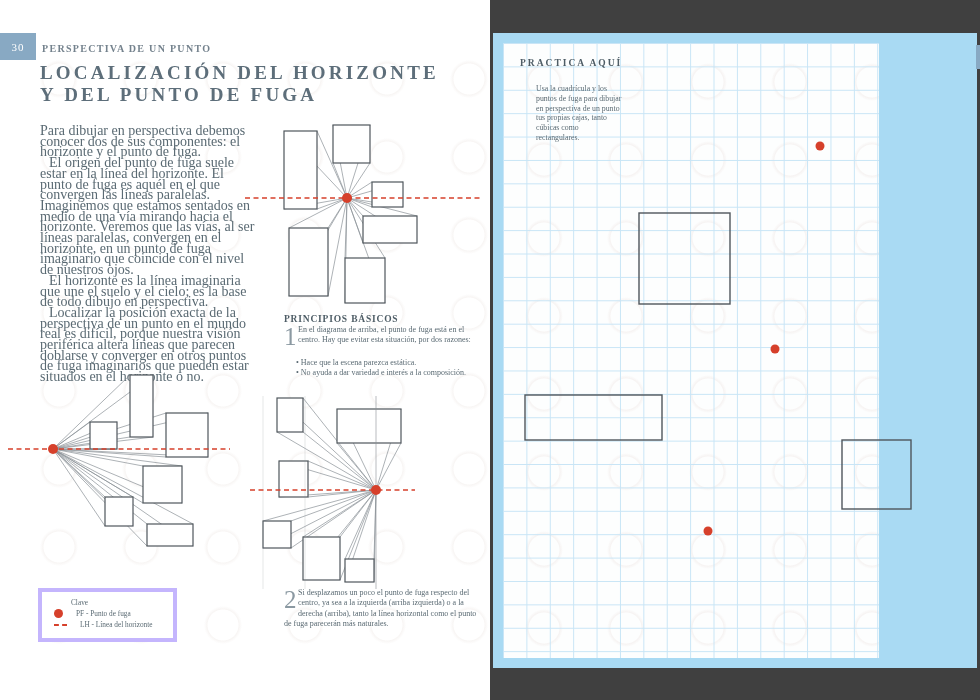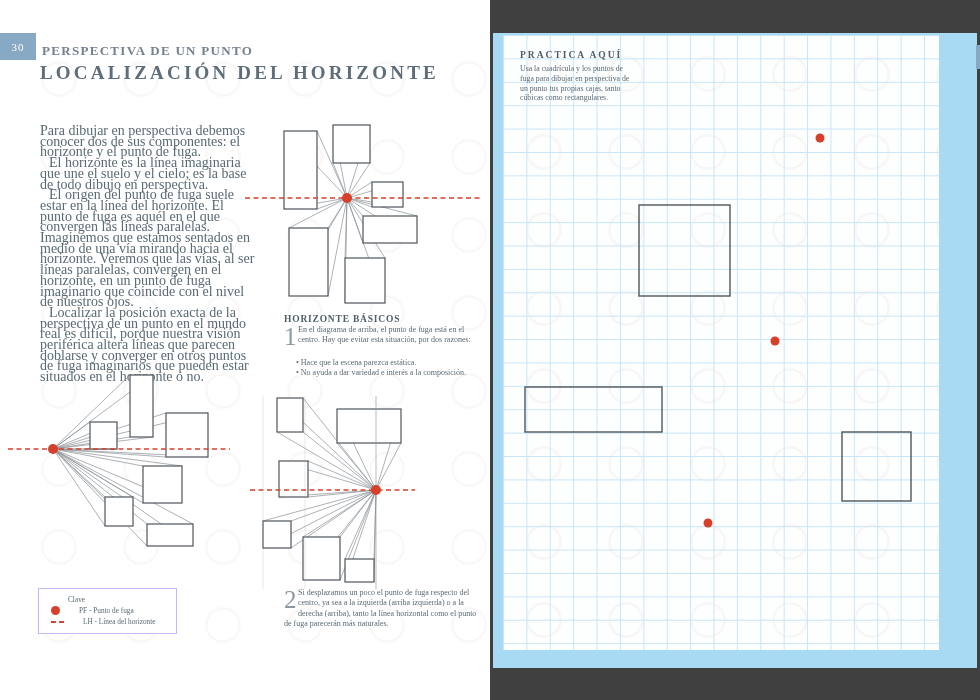--- a/index.html
+++ b/index.html
@@ -7,78 +7,79 @@
   .stage{position:relative;width:980px;height:700px;background:#404040;overflow:hidden;
          font-family:Liberation Serif, serif;color:#5a6a73;padding-left:20px;}
   
   .left-page{position:absolute;left:0;top:0;width:490px;height:700px;background:#fff;}
   .watermark{position:absolute;left:0;top:30px;width:490px;height:645px;pointer-events:none;
     background-image:radial-gradient(circle, rgba(0,0,0,0) 15px, rgba(213,198,190,0.16) 16px, rgba(0,0,0,0) 19px);
     background-size:82px 78px;background-position:18px 10px;}
   .pagenum-box{position:absolute;width:36px;height:27px;background:#88a9c3;color:#fff;
     font-size:11px;letter-spacing:1px;display:flex;align-items:center;justify-content:center;}
   .pagenum-left{left:0;top:33px;}
-  .running-header{position:absolute;font-size:13px;font-weight:bold;letter-spacing:1.3px;color:#74828d;}
+  .running-header{position:absolute;font-size:10px;font-weight:bold;letter-spacing:1.3px;color:#74828d;}
   .rh-left{left:42px;top:43px;}
   .title{position:absolute;left:40px;top:62px;font-size:19px;font-weight:bold;letter-spacing:3.2px;
     line-height:21.5px;color:#5d6e7a;}
   .intro{position:absolute;left:40px;top:126px;width:219px;font-size:14px;line-height:10.7px;color:#5a6a73;}
   .intro p{margin:0;}
   .intro p.ind{text-indent:9px;}
   .diag{position:absolute;overflow:visible;}
   .section-head{position:absolute;left:284px;top:314px;font-size:9.5px;font-weight:bold;
     letter-spacing:0.8px;color:#4e5d66;}
   .step{position:absolute;width:198px;font-size:8px;line-height:10.4px;color:#5a6a73;}
   .step1{left:284px;top:325px;}
   .step2{left:284px;top:588px;}
   .step-num{float:left;width:14px;font-size:25px;font-weight:normal;color:#8b99a2;line-height:23px;}
   .bullets{clear:both;margin:12px;padding:0;list-style:none;}
-  .legend{position:absolute;left:38px;top:588px;width:139px;height:46px;background:#fff;
-    border:1px solid #c4b5fd;padding:5px 6px 4px 12px;font-size:7.3px;line-height:11px;color:#5a6a73;}
-  .legend-row{display:flex;align-items:center;gap:19px;}
+  .legend{position:absolute;left:38px;top:588px;width:139px;height:54px;background:#fff;
+    border:4px solid #c4b5fd;padding:5px 6px 4px 12px;font-size:7.3px;line-height:11px;color:#5a6a73;}
+  .legend-row{display:flex;align-items:center;gap:13px;}
   .legend-title{padding-left:17px;}
   .legend-dot{width:9px;height:9px;border-radius:50%;background:#d6402b;flex:0 0 auto;}
   .legend-dash{width:13px;border-top:2px dashed #d6402b;flex:0 0 auto;}
   
   .right-page{position:absolute;left:493px;top:33px;width:484px;height:635px;background:#a9daf3;}
-  .grid-area{position:absolute;left:10px;top:2px;width:436px;height:615px;background-color:#fdfefe;
+  .grid-area{position:absolute;left:10px;top:10px;width:376px;height:615px;background-color:#fdfefe;
     background-image:
       linear-gradient(#c8e5f6 1px, rgba(0,0,0,0) 1px),
       linear-gradient(90deg, #c8e5f6 1px, rgba(0,0,0,0) 1px),
       radial-gradient(circle, rgba(0,0,0,0) 15px, rgba(226,208,204,0.22) 16px, rgba(0,0,0,0) 19px);
     background-size:23.4px 23.4px, 23.4px 23.4px, 82px 78px;}
   .pagenum-right{left:451px;top:12px;width:33px;height:24px;margin-left:32px;}
   .rh-right{position:absolute;top:14px;right:44px;font-size:8px;font-weight:bold;
     letter-spacing:2.2px;color:#6e7e89;white-space:nowrap;}
   .practice{position:absolute;left:17px;top:15px;width:118px;}
   .practice-head{font-size:9.5px;font-weight:bold;letter-spacing:2px;color:#4e5d66;margin:0 0 4px 0;}
-  .practice-text{font-size:7.8px;line-height:9.8px;color:#5a6a73;margin:0;}
+  .practice-text{font-size:7.8px;line-height:9.8px;color:#5a6a73;margin:16px;}
   #practice-svg{position:absolute;left:0;top:0;}
 </style>
 </head>
 <body>
 
 <div class="stage">
 
   <div class="left-page">
     <div class="watermark"></div>
 
     <div class="pagenum-box pagenum-left">
       <span>30</span>
     </div>
     <div class="running-header rh-left">PERSPECTIVA DE UN PUNTO</div>
 
     <div class="title">
       <div>LOCALIZACIÓN DEL HORIZONTE</div>
+      <div>Y DEL PUNTO DE FUGA</div>
     </div>
 
     <div class="intro">
       <p>Para dibujar en perspectiva debemos conocer dos de sus componentes: el horizonte y el punto de fuga.</p>
+      <p class="ind">El origen del punto de fuga suele estar en la línea del horizonte. El punto de fuga es aquél en el que convergen las líneas paralelas. Imaginemos que estamos sentados en medio de una vía mirando hacia el horizonte. Veremos que las vías, al ser líneas paralelas, convergen en el horizonte, en un punto de fuga imaginario que coincide con el nivel de nuestros ojos.</p>
       <p class="ind">El horizonte es la línea imaginaria que une el suelo y el cielo; es la base de todo dibujo en perspectiva.</p>
-      <p class="ind">El origen del punto de fuga suele estar en la línea del horizonte. El punto de fuga es aquél en el que convergen las líneas paralelas. Imaginemos que estamos sentados en medio de una vía mirando hacia el horizonte. Veremos que las vías, al ser líneas paralelas, convergen en el horizonte, en un punto de fuga imaginario que coincide con el nivel de nuestros ojos.</p>
       <p class="ind">Localizar la posición exacta de la perspectiva de un punto en el mundo real es difícil, porque nuestra visión periférica altera líneas que parecen doblarse y converger en otros puntos de fuga imaginarios que pueden estar situados en el horizonte o no.</p>
     </div>
 
     <svg class="diag" style="left:240px;top:113px" width="245" height="200">
         <line x1="107" y1="85" x2="44" y2="18" stroke="#8a9096" stroke-width="0.7"></line>
         <line x1="107" y1="85" x2="77" y2="18" stroke="#8a9096" stroke-width="0.7"></line>
         <line x1="107" y1="85" x2="44" y2="96" stroke="#8a9096" stroke-width="0.7"></line>
         <line x1="107" y1="85" x2="77" y2="96" stroke="#8a9096" stroke-width="0.7"></line>
         <line x1="107" y1="85" x2="93" y2="12" stroke="#8a9096" stroke-width="0.7"></line>
         <line x1="107" y1="85" x2="130" y2="12" stroke="#8a9096" stroke-width="0.7"></line>
@@ -174,21 +175,21 @@
         <rect x="13" y="131" width="28" height="27" fill="#ffffff" stroke="#4f565c" stroke-width="1.2"></rect>
         <rect x="53" y="147" width="37" height="43" fill="#ffffff" stroke="#4f565c" stroke-width="1.2"></rect>
         <rect x="95" y="169" width="29" height="23" fill="#ffffff" stroke="#4f565c" stroke-width="1.2"></rect>
         <line x1="126" y1="6" x2="126" y2="199" stroke="#8a9096" stroke-width="0.7" opacity="0.85"></line>
         <line x1="55" y1="6" x2="55" y2="199" stroke="#8a9096" stroke-width="0.7" opacity="0.3"></line>
         <line x1="13" y1="6" x2="13" y2="199" stroke="#8a9096" stroke-width="0.7" opacity="0.3"></line>
         <line x1="0" y1="100" x2="165" y2="100" stroke="#d6402b" stroke-width="1.5" stroke-dasharray="5 3.5"></line>
         <circle cx="126" cy="100" r="5" fill="#d6402b"></circle>
       </svg>
 
-    <div class="section-head">HORIZONTE BÁSICOS</div>
+    <div class="section-head">PRINCIPIOS BÁSICOS</div>
 
     <div class="step step1">
       <span class="step-num">1</span>
       <span>En el diagrama de arriba, el punto de fuga está en el centro. Hay que evitar esta situación, por dos razones:</span>
       <ul class="bullets">
         <li>• Hace que la escena parezca estática.</li>
         <li>• No ayuda a dar variedad e interés a la composición.</li>
       </ul>
     </div>
 

